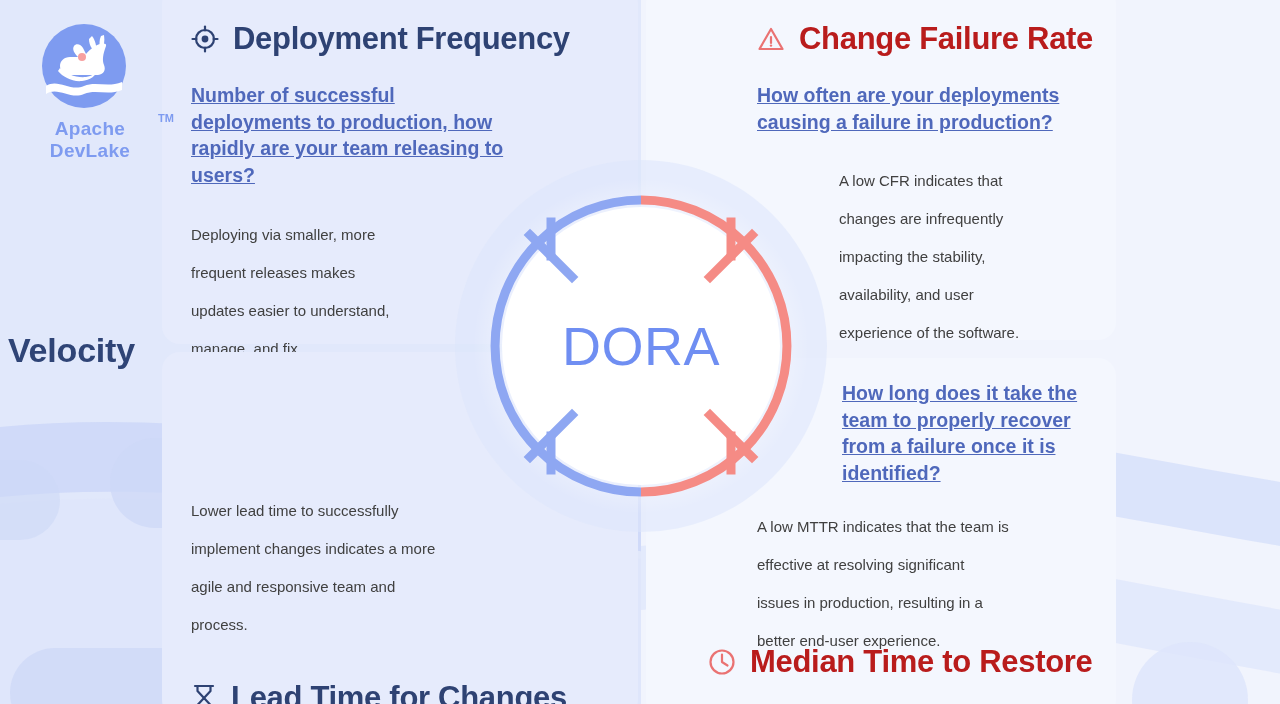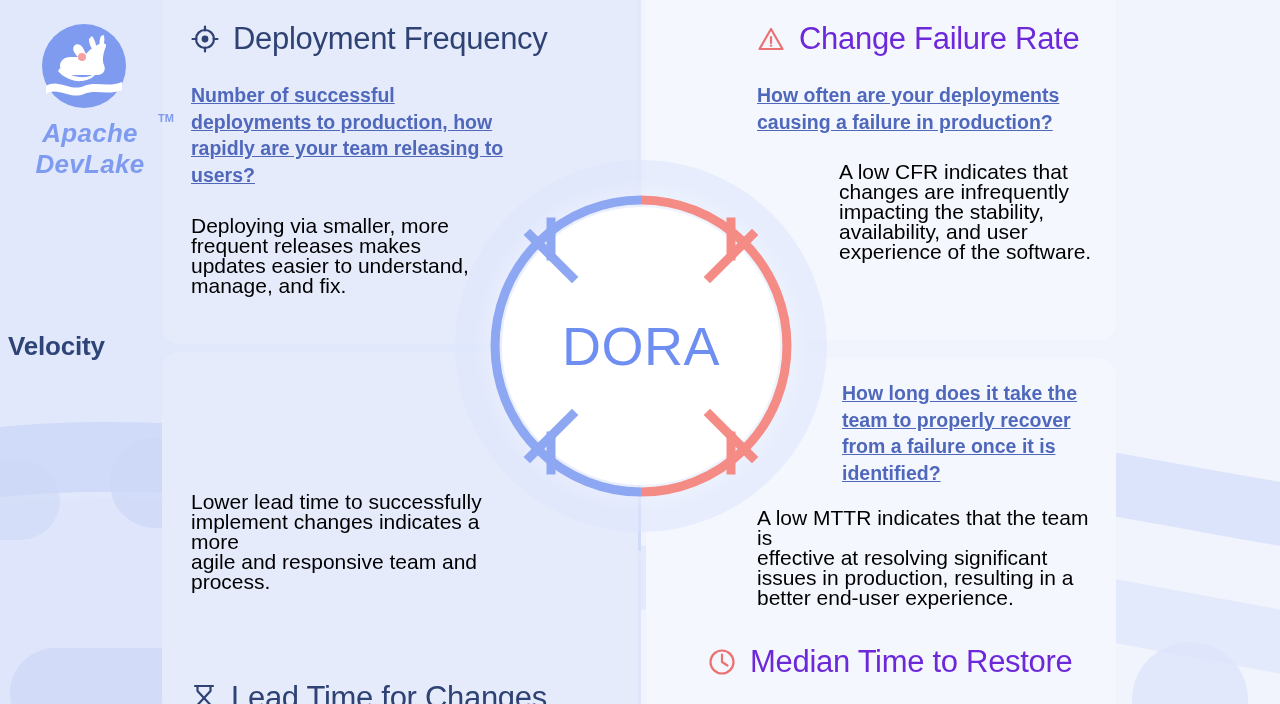--- a/index.html
+++ b/index.html
@@ -51,71 +51,70 @@
   
   .metric-head {
     position: absolute;
     display: flex;
     align-items: center;
     gap: 14px;
     white-space: nowrap;
   }
   .metric-head .title {
     font-size: 31px;
-    font-weight: normal;
+    font-weight: bold;
     letter-spacing: -0.3px;
   }
   .head-navy .title { color: #2e4273; }
-  .head-coral .title { color: #6d28d9; }
+  .head-coral .title { color: #b91c1c; }
 
   .metric-icon { flex: 0 0 auto; display: block; }
 
   
   .lead {
     position: absolute;
     font-size: 19.5px;
     font-weight: bold;
     line-height: 26.5px;
     color: #4f68bb;
     white-space: pre-line;
     text-decoration: underline;
   }
   .desc {
     position: absolute;
-    font-size: 21px;
+    font-size: 15px;
     font-weight: normal;
-    line-height: 20px;
-    color: #000000;
+    line-height: 38px;
+    color: #404040;
     white-space: pre-line;
   }
 
   
   .side-label {
     position: absolute;
-    font-size: 26px;
+    font-size: 34px;
     font-weight: bold;
     letter-spacing: -0.2px;
   }
   #label-velocity { left: 8px; top: 331px; color: #2f4476; }
   #label-stability { left: 1124px; top: 331px; color: #e07474; }
 
   
   #logo-wrap {
     position: absolute;
     left: 14px; top: 16px;
     width: 140px; height: 120px;
   }
   #logo-text {
     position: absolute;
     left: 6px; top: 102px;
     width: 140px;
     text-align: center;
-    font-size: 26px;
-    font-weight: bold;
-    font-style: italic;
+    font-size: 19px;
+    font-weight: bold;
     color: #7e9bf0;
     letter-spacing: 0.3px;
   }
   #logo-tm {
     position: absolute;
     left: 144px; top: 96px;
     font-size: 11px;
     font-weight: bold;
     color: #7e9bf0;
   }

